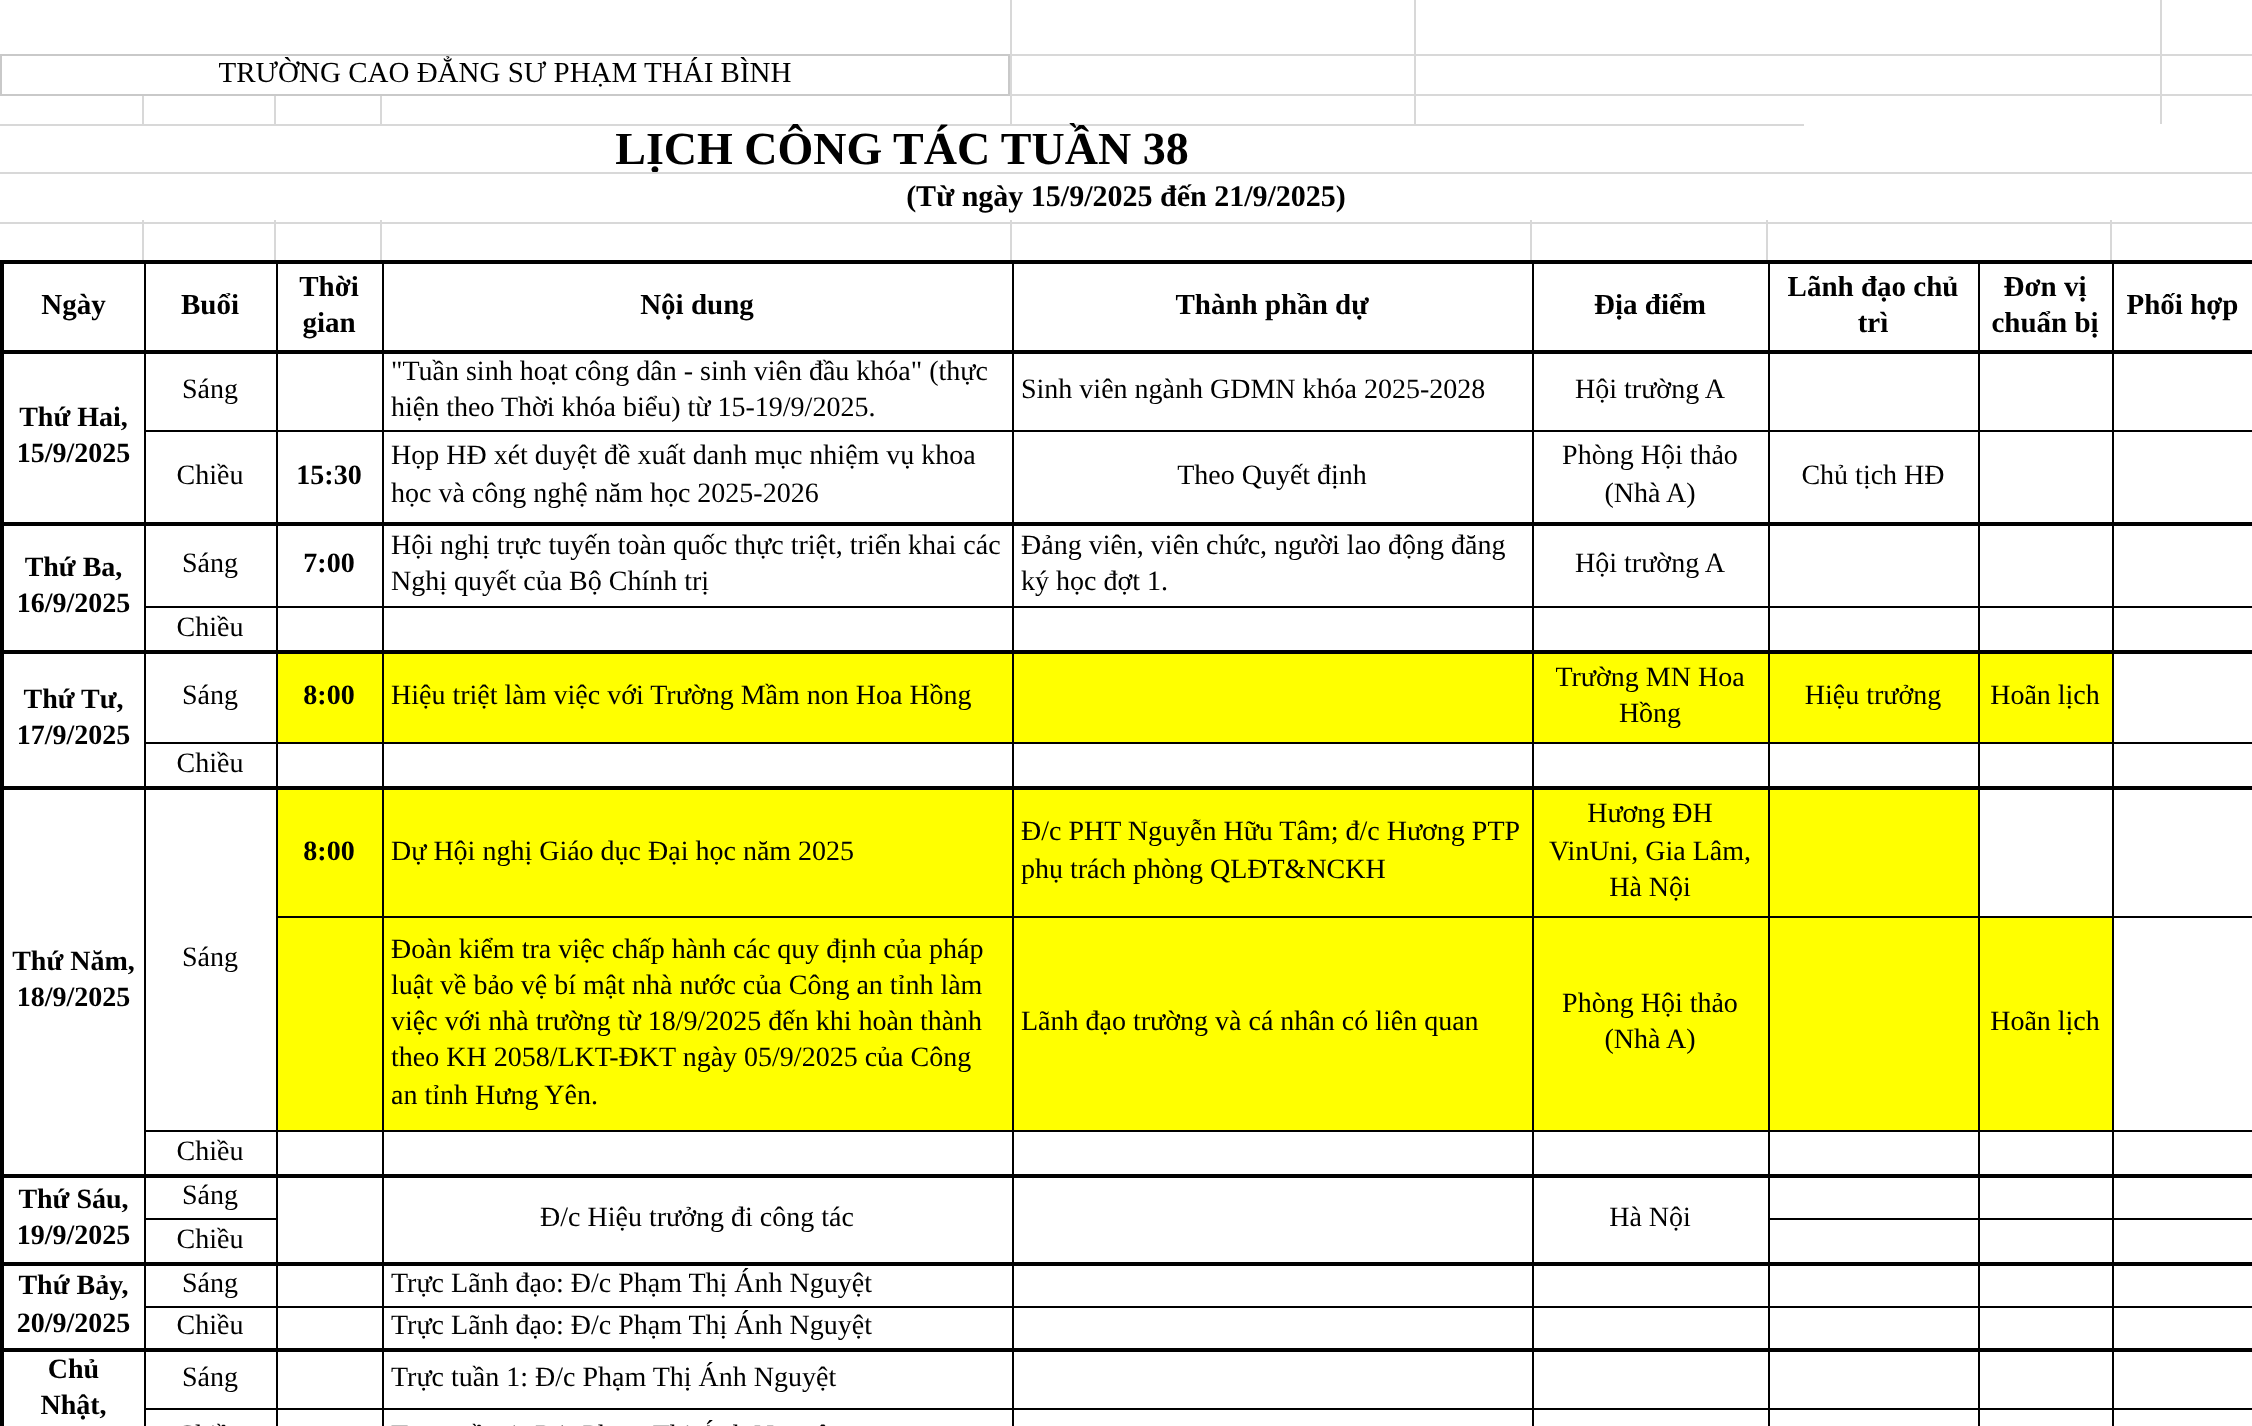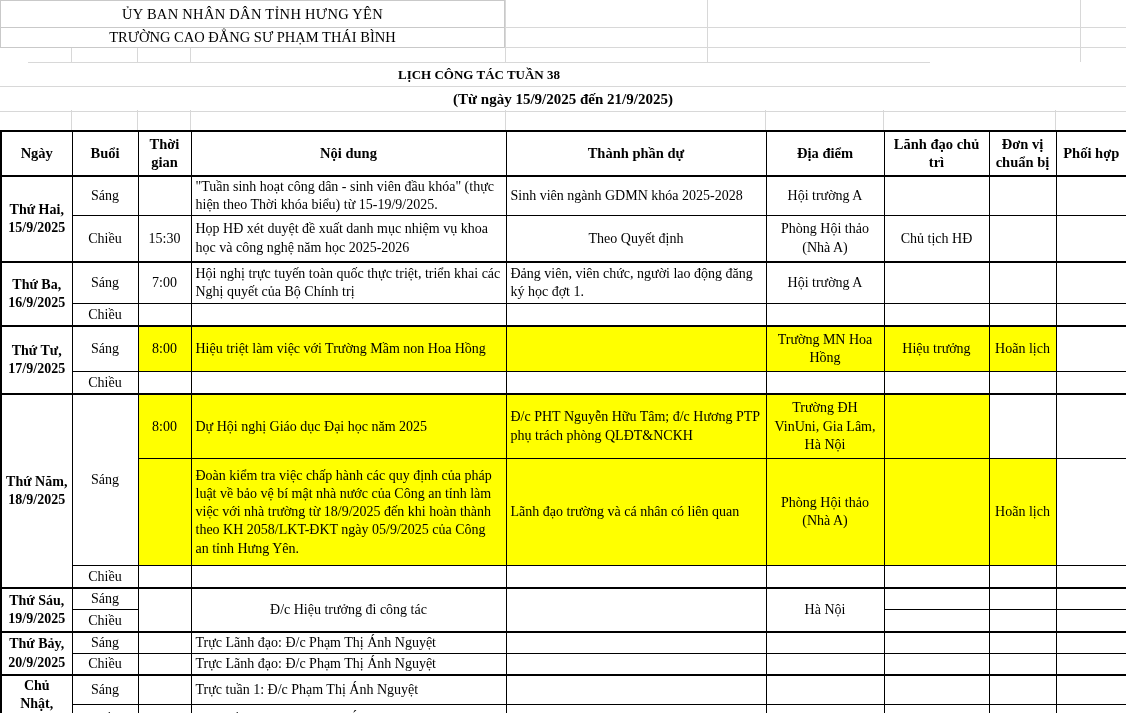--- a/index.html
+++ b/index.html
@@ -7,34 +7,34 @@
   .sheet{position:relative;width:1126px;}
 
   
   .topband{position:relative;width:1126px;height:130px;}
   .gl{position:absolute;background:#d8d8d8;}
   .orgbox{position:absolute;left:0;width:505px;border:1px solid #c9c9c9;box-sizing:border-box;
           display:flex;align-items:center;justify-content:center;white-space:nowrap;}
   .orgbox1{top:0;height:28px;font-size:14.5px;letter-spacing:.3px;}
   .orgbox2{top:27px;height:21px;font-weight:normal;font-size:14.5px;}
   .titlerow{position:absolute;left:0;top:62px;width:902px;height:24px;border-top:1px solid #d8d8d8;
-            display:flex;align-items:center;justify-content:center;font-weight:bold;font-size:13px;margin-left:28px;}
+            display:flex;align-items:center;justify-content:center;font-weight:bold;font-size:23px;}
   .subtitlerow{position:absolute;left:0;top:86px;width:1126px;height:24px;border-top:1px solid #d8d8d8;
             border-bottom:1px solid #d8d8d8;display:flex;align-items:center;justify-content:center;
             font-weight:bold;font-size:15px;}
 
   
   table#schedule{border-collapse:collapse;table-layout:fixed;width:1126px;
                  border:2px solid #000;}
   #schedule th,#schedule td{border:1px solid #000;vertical-align:middle;
                  padding:1px 4px;box-sizing:border-box;overflow:hidden;}
   #schedule th{font-weight:bold;font-size:14.5px;text-align:center;line-height:1.2;padding:2px;}
   #schedule td{font-size:14px;line-height:1.3;text-align:center;white-space:pre-line;}
   #schedule td.al{text-align:left;}
-  #schedule td.b{font-weight:normal;}
+  #schedule td.b{font-weight:bold;}
   #schedule td.yellow{background:var(--hl,#ffff00);}
   #schedule tr.day-start td{border-top-width:2px;}
   #schedule td[data-name="cell-day"]{font-weight:bold;}
 </style>
 </head>
 <body>
 
 <div class="sheet" data-name="schedule-sheet">
 
   <div class="topband" data-name="letterhead">
@@ -48,21 +48,20 @@
     <div class="gl" data-name="gridline" style="left:190px;top:48px;width:1px;height:14px;"></div>
     <div class="gl" data-name="gridline" style="left:505px;top:0;width:1px;height:62px;"></div>
     <div class="gl" data-name="gridline" style="left:71px;top:110px;width:1px;height:20px;"></div>
     <div class="gl" data-name="gridline" style="left:137px;top:110px;width:1px;height:20px;"></div>
     <div class="gl" data-name="gridline" style="left:190px;top:110px;width:1px;height:20px;"></div>
     <div class="gl" data-name="gridline" style="left:505px;top:110px;width:1px;height:20px;"></div>
     <div class="gl" data-name="gridline" style="left:765px;top:110px;width:1px;height:20px;"></div>
     <div class="gl" data-name="gridline" style="left:883px;top:110px;width:1px;height:20px;"></div>
     <div class="gl" data-name="gridline" style="left:1055px;top:110px;width:1px;height:20px;"></div>
 
-    <div class="orgbox orgbox1" data-name="org-name-line1">ỦY BAN NHÂN DÂN TỈNH HƯNG YÊN</div>
     <div class="orgbox orgbox2" data-name="org-name-line2">TRƯỜNG CAO ĐẲNG SƯ PHẠM THÁI BÌNH</div>
     <div class="titlerow" data-name="page-title">LỊCH CÔNG TÁC TUẦN 38</div>
     <div class="subtitlerow" data-name="page-subtitle">(Từ ngày 15/9/2025 đến 21/9/2025)</div>
   </div>
 
   <table id="schedule" data-name="schedule-table">
       <colgroup>
         <col style="width: 71px;">
         <col style="width: 66px;">
         <col style="width: 53px;">
@@ -153,21 +152,21 @@
           <td data-name="cell-preparation"></td>
           <td data-name="cell-cooperation"></td>
         </tr>
         <tr class="day-start" data-name="table-row" style="height: 65px;">
           <td rowspan="3" data-name="cell-day">Thứ Năm,
 18/9/2025</td>
           <td rowspan="2" data-name="cell-session">Sáng</td>
           <td class="yellow b" data-name="cell-time">8:00</td>
           <td class="yellow al" data-name="cell-content">Dự Hội nghị Giáo dục Đại học năm 2025</td>
           <td class="yellow al" data-name="cell-participants">Đ/c PHT Nguyễn Hữu Tâm; đ/c Hương PTP phụ trách phòng QLĐT&amp;NCKH</td>
-          <td class="yellow" data-name="cell-location">Trường ĐH VinUni, Gia Lâm, Hà Nội</td>
+          <td class="yellow" data-name="cell-location">Hương ĐH VinUni, Gia Lâm, Hà Nội</td>
           <td class="yellow" data-name="cell-chair"></td>
           <td data-name="cell-preparation"></td>
           <td data-name="cell-cooperation"></td>
         </tr>
         <tr data-name="table-row" style="height: 107px;">
           <td class="yellow" data-name="cell-time"></td>
           <td class="yellow al" data-name="cell-content">Đoàn kiểm tra việc chấp hành các quy định của pháp luật về bảo vệ bí mật nhà nước của Công an tỉnh làm việc với nhà trường từ 18/9/2025 đến khi hoàn thành theo KH 2058/LKT-ĐKT ngày 05/9/2025 của Công an tỉnh Hưng Yên.</td>
           <td class="yellow al" data-name="cell-participants">Lãnh đạo trường và cá nhân có liên quan</td>
           <td class="yellow" data-name="cell-location">Phòng Hội thảo (Nhà A)</td>
           <td class="yellow" data-name="cell-chair"></td>

